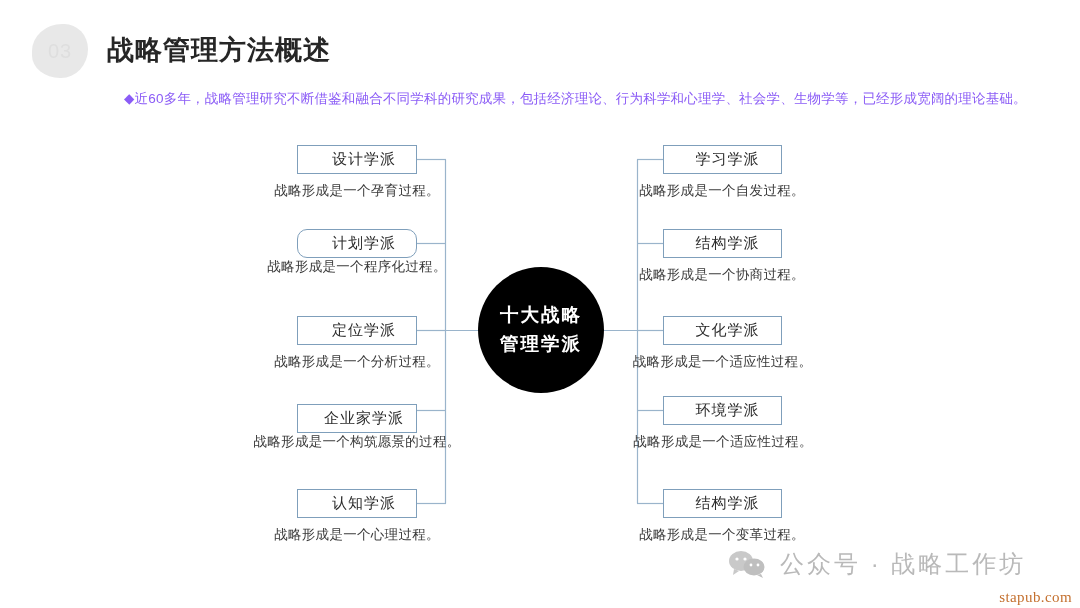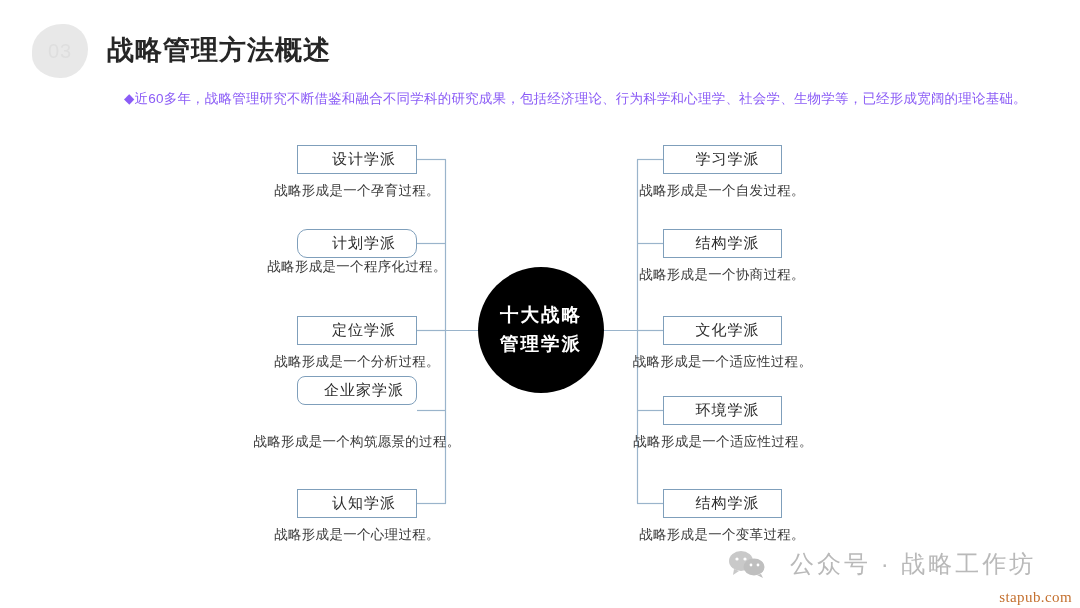--- a/index.html
+++ b/index.html
@@ -127,21 +127,21 @@
     line-height: 1.55;
   }
 
   
   #watermark {
     position: absolute;
     left: 728px;
     top: 548px;
     display: flex;
     align-items: center;
-    gap: 24px;
+    gap: 14px;
   }
   #watermark .wm-text {
     font-size: 24px;
     color: #b9b9b9;
     letter-spacing: 3px;
     white-space: nowrap;
   }
   #wechat-icon { display: block; }
   #site-url {
     position: absolute;
@@ -201,21 +201,21 @@
       <div class="node-box" style="left:297px; top:229px;border-radius:10px;">
         <span class="node-label">计划学派</span>
       </div>
       <div class="node-desc" style="left:217px; top:258px; width:280px;">战略形成是一个程序化过程。</div>
 
       <div class="node-box" style="left:297px; top:316px;">
         <span class="node-label">定位学派</span>
       </div>
       <div class="node-desc" style="left:217px; top:353px; width:280px;">战略形成是一个分析过程。</div>
 
-      <div class="node-box" style="left:297px; top:376px;border-radius:8px;">
+      <div class="node-box" style="left:297px; top:404px;">
         <span class="node-label">企业家学派</span>
       </div>
       <div class="node-desc" style="left:202px; top:433px; width:310px;">战略形成是一个构筑愿景的过程。</div>
 
       <div class="node-box" style="left:297px; top:489px;">
         <span class="node-label">认知学派</span>
       </div>
       <div class="node-desc" style="left:217px; top:526px; width:280px;">战略形成是一个心理过程。</div>
     </div>
 

